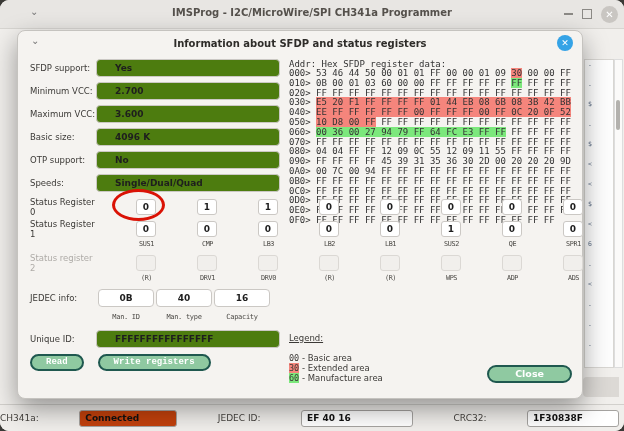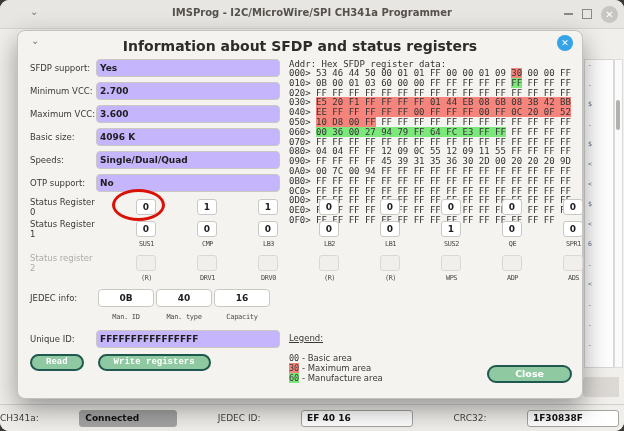--- a/index.html
+++ b/index.html
@@ -27,40 +27,40 @@
   .bg-scroll{position:absolute;left:31px;top:30px;bottom:35px;width:7px;background:#fbfaf9;border:1px solid #ddd;}
   .bg-thumb{position:absolute;left:1px;top:40px;width:4px;height:30px;background:#b3b1ad;border-radius:2px;}
   .bg-btn{position:absolute;left:0px;bottom:6px;width:36px;height:20px;background:#dcd9d5;border-radius:4px 0 0 4px;}
 
   
   .statusbar{position:absolute;left:0;right:0;bottom:0;height:27px;background:#f0eeeb;border-top:1px solid #d2d0cc;
     display:flex;align-items:center;justify-content:space-between;gap:5px;padding-right:5px;box-sizing:border-box;}
   .sb-label{font-size:9px;color:#45423e;}
   .sb-box{height:15px;line-height:15px;background:#fff;border:1px solid #a5a3a0;border-radius:3px;
     font-size:9px;font-weight:bold;color:#111;padding:0 5px;}
-  .sb-box.connected{background:#a3a3a3;width:86px;}
+  .sb-box.connected{background:#c2410c;width:86px;}
   .sb-box.jedec{width:100px;}
   .sb-box.crc{width:80px;}
 
   
   .dialog{position:absolute;left:17px;top:30px;width:566px;height:369px;background:#f5f3f0;
     border:1px solid #c5c3bf;border-radius:8px;box-shadow:0 10px 26px rgba(0,0,0,.38);box-sizing:border-box;}
   .dlg-header{position:relative;height:25px;}
-  .dlg-title{position:absolute;left:0;right:0;top:7px;text-align:center;font-size:14px;font-weight:bold;color:#2e2c29;}
+  .dlg-title{position:absolute;left:0;right:0;top:7px;text-align:center;font-size:10px;font-weight:bold;color:#2e2c29;}
   .dlg-chevron{position:absolute;left:13px;top:4px;font-size:10px;color:#777;}
   .dlg-close{position:absolute;right:9px;top:4px;width:16px;height:16px;border-radius:50%;background:#35a3e6;
     color:#fff;font-size:9px;display:flex;align-items:center;justify-content:center;font-weight:bold;}
   .dlg-body{display:flex;padding:3px 8px 6px 12px;height:334px;box-sizing:border-box;}
 
   
   .left-col{width:250px;flex:none;}
   .frow{display:grid;grid-template-columns:66px 1fr;align-items:center;margin-bottom:5px;}
   .flabel{font-size:8.5px;color:#3b3936;}
-  .fbox{height:16px;line-height:16px;background:#c4b5fd;border:1px solid #cbc8c4;border-radius:4px;
-    padding-left:3px;font-size:9px;font-weight:bold;color:#1e1e1e;}
+  .fbox{height:16px;line-height:16px;background:#4d7c0f;border:1px solid #cbc8c4;border-radius:4px;
+    padding-left:18px;font-size:9px;font-weight:bold;color:#1e1e1e;}
   .rgrid{display:grid;grid-template-columns:66px repeat(8,21px);align-items:center;position:relative;gap:40px;}
   .rlabel{font-size:8.5px;color:#3b3936;}
   .reg.dis .rlabel{color:#aeaba7;}
   .cell{width:18px;height:14px;background:#fff;border:1px solid #cbc8c4;border-radius:3px;
     font-size:9px;font-weight:bold;color:#1e1e1e;display:flex;align-items:center;justify-content:center;}
   .reg.dis .cell{background:#f1efec;border-color:#dbd8d4;}
   .bit{font-family:"DejaVu Sans Mono",monospace;font-size:6.8px;letter-spacing:-.4px;color:#4a4844;
     text-align:center;width:21px;padding:1px 0 3px 0;}
   .reg{margin-bottom:2px;}
   .ellipse{position:absolute;border:3.5px solid #da1205;border-radius:50%;pointer-events:none;}
@@ -157,26 +157,26 @@
             </div>
             <div class="frow">
               <span class="flabel">Maximum VCC:</span>
               <span class="fbox">3.600</span>
             </div>
             <div class="frow">
               <span class="flabel">Basic size:</span>
               <span class="fbox">4096 K</span>
             </div>
             <div class="frow">
+              <span class="flabel">OTP support:</span>
+              <span class="fbox">No</span>
+            </div>
+            <div class="frow">
               <span class="flabel">Speeds:</span>
               <span class="fbox">Single/Dual/Quad</span>
-            </div>
-            <div class="frow">
-              <span class="flabel">OTP support:</span>
-              <span class="fbox">No</span>
             </div>
           </div>
         <div id="registers">
             <div class="reg">
               <div class="rgrid">
                 <span class="rlabel">Status Register 0</span>
                 <div class="cell">0</div>
                 <div class="cell">1</div>
                 <div class="cell">1</div>
                 <div class="cell">0</div>
@@ -275,21 +275,21 @@
             <div class="hexrow"><span>0C0&gt; </span><span>FF</span><span> </span><span>FF</span><span> </span><span>FF</span><span> </span><span>FF</span><span> </span><span>FF</span><span> </span><span>FF</span><span> </span><span>FF</span><span> </span><span>FF</span><span> </span><span>FF</span><span> </span><span>FF</span><span> </span><span>FF</span><span> </span><span>FF</span><span> </span><span>FF</span><span> </span><span>FF</span><span> </span><span>FF</span><span> </span><span>FF</span></div>
             <div class="hexrow"><span>0D0&gt; </span><span>FF</span><span> </span><span>FF</span><span> </span><span>FF</span><span> </span><span>FF</span><span> </span><span>FF</span><span> </span><span>FF</span><span> </span><span>FF</span><span> </span><span>FF</span><span> </span><span>FF</span><span> </span><span>FF</span><span> </span><span>FF</span><span> </span><span>FF</span><span> </span><span>FF</span><span> </span><span>FF</span><span> </span><span>FF</span><span> </span><span>FF</span></div>
             <div class="hexrow"><span>0E0&gt; </span><span>FF</span><span> </span><span>FF</span><span> </span><span>FF</span><span> </span><span>FF</span><span> </span><span>FF</span><span> </span><span>FF</span><span> </span><span>FF</span><span> </span><span>FF</span><span> </span><span>FF</span><span> </span><span>FF</span><span> </span><span>FF</span><span> </span><span>FF</span><span> </span><span>FF</span><span> </span><span>FF</span><span> </span><span>FF</span><span> </span><span>FF</span></div>
             <div class="hexrow"><span>0F0&gt; </span><span>FF</span><span> </span><span>FF</span><span> </span><span>FF</span><span> </span><span>FF</span><span> </span><span>FF</span><span> </span><span>FF</span><span> </span><span>FF</span><span> </span><span>FF</span><span> </span><span>FF</span><span> </span><span>FF</span><span> </span><span>FF</span><span> </span><span>FF</span><span> </span><span>FF</span><span> </span><span>FF</span><span> </span><span>FF</span></div>
           </div>
         <div class="bottomrow">
           <div>
             <div class="ltitle">Legend:</div>
             <div id="legend">
                 <div class="lline"><span class="lcode">00</span><span> - Basic area</span></div>
-                <div class="lline"><span class="lcode red">30</span><span> - Maximum area</span></div>
+                <div class="lline"><span class="lcode red">30</span><span> - Extended area</span></div>
                 <div class="lline"><span class="lcode green">60</span><span> - Manufacture area</span></div>
               </div>
           </div>
           <span class="closebtn">Close</span>
         </div>
       </div>
     </div>
   </div>
 
 </div>

